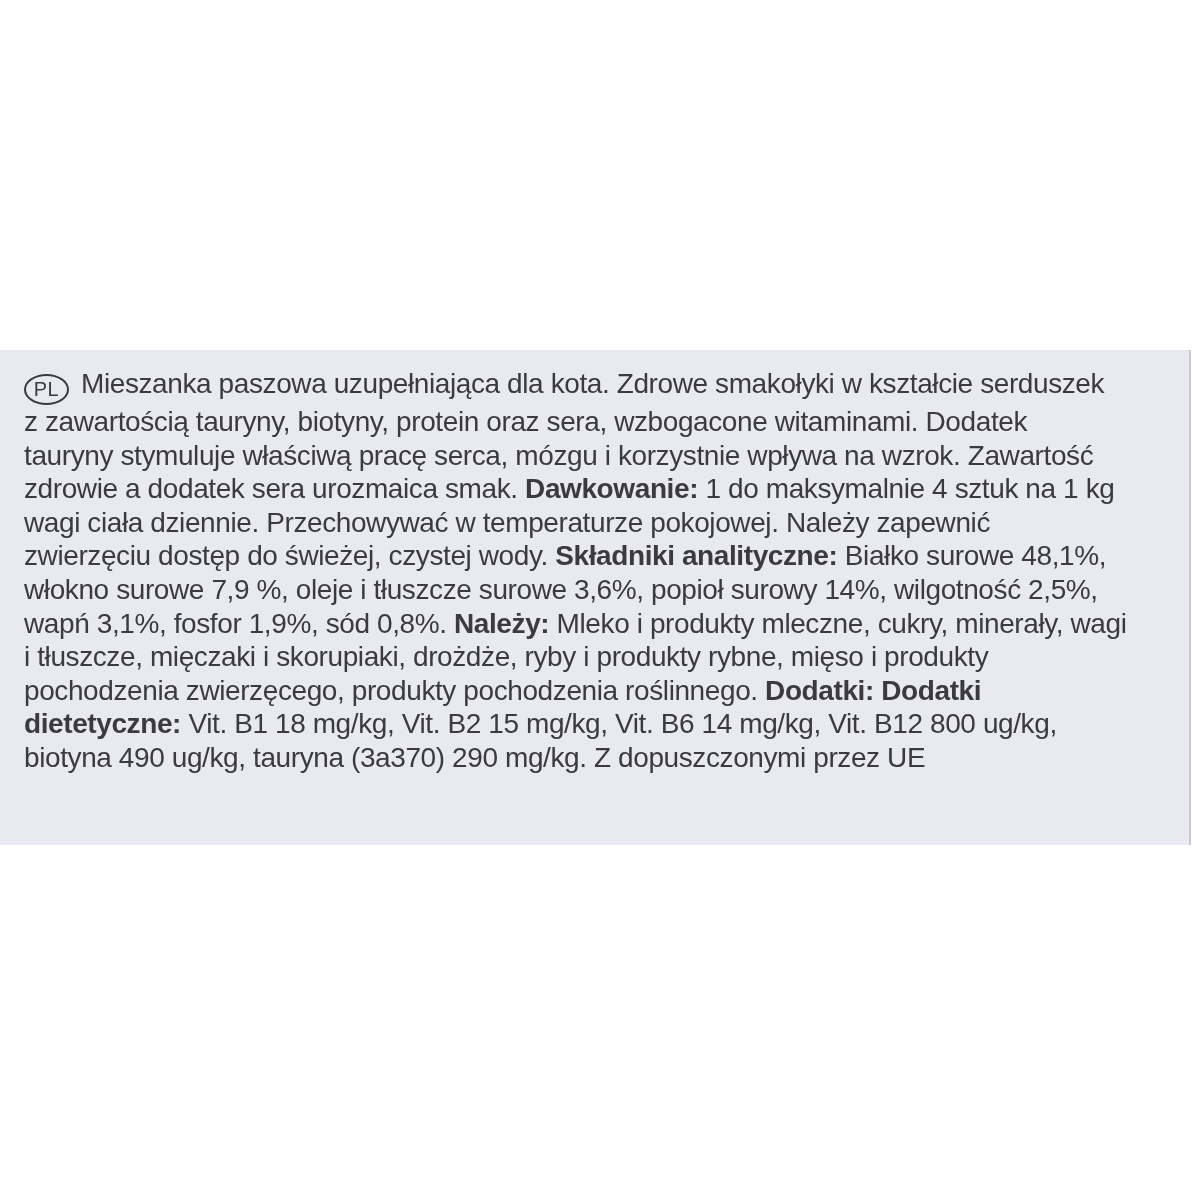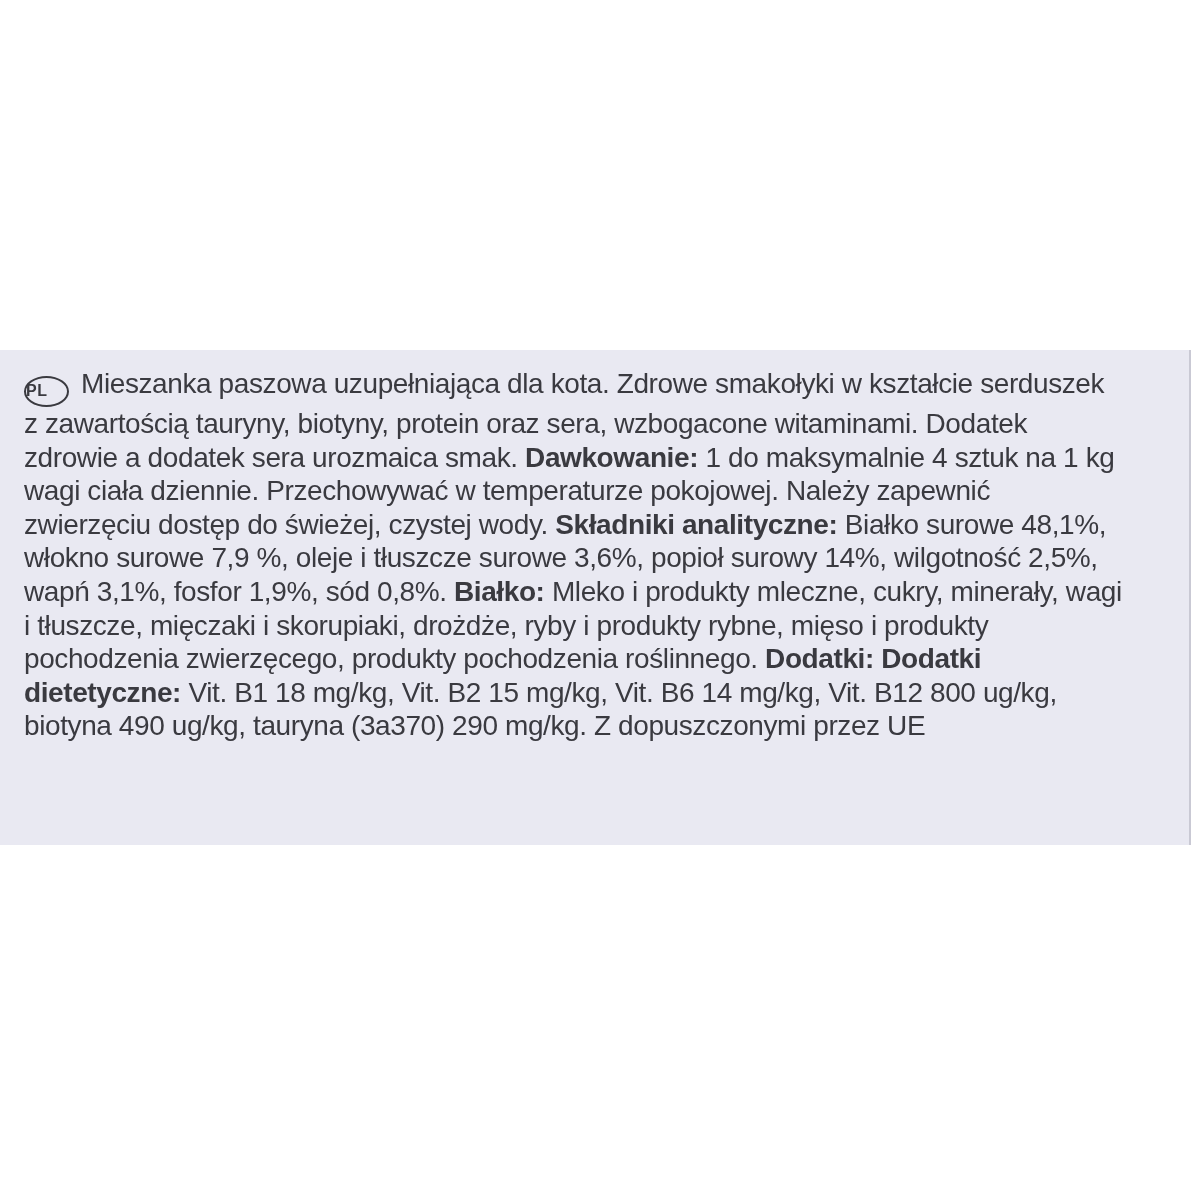--- a/index.html
+++ b/index.html
@@ -43,41 +43,43 @@
   }
   .label-line b {
     font-weight: 700;
   }
   .pl-badge {
     display: inline-block;
     width: 45px;
     height: 31px;
     border: 2.5px solid var(--text-color);
     border-radius: 50%;
-    font-size: 16px;
-    font-weight: 700;
+    text-align: center;
+    font-size: 20px;
+    font-weight: 400;
     line-height: 26px;
     letter-spacing: 0.5px;
     margin-right: 12px;
     vertical-align: -3px;
     color: var(--text-color);
   }
 </style>
 </head>
 <body>
 
 <div class="page">
   <div class="label-panel">
     <div class="text-block">
         <div class="label-line"><span class="pl-badge">PL</span><span>Mieszanka paszowa uzupełniająca dla kota. Zdrowe smakołyki w kształcie serduszek</span></div>
         <div class="label-line"><span>z zawartością tauryny, biotyny, protein oraz sera, wzbogacone witaminami. Dodatek</span></div>
+        <div class="label-line"><span>tauryny stymuluje właściwą pracę serca, mózgu i korzystnie wpływa na wzrok. Zawartość</span></div>
         <div class="label-line"><span>zdrowie a dodatek sera urozmaica smak. </span><b>Dawkowanie:</b><span> 1 do maksymalnie 4 sztuk na 1 kg</span></div>
         <div class="label-line"><span>wagi ciała dziennie. Przechowywać w temperaturze pokojowej. Należy zapewnić</span></div>
         <div class="label-line"><span>zwierzęciu dostęp do świeżej, czystej wody. </span><b>Składniki analityczne:</b><span> Białko surowe 48,1%,</span></div>
         <div class="label-line"><span>włokno surowe 7,9 %, oleje i tłuszcze surowe 3,6%, popioł surowy 14%, wilgotność 2,5%,</span></div>
-        <div class="label-line"><span>wapń 3,1%, fosfor 1,9%, sód 0,8%. </span><b>Białko:</b><span> Mleko i produkty mleczne, cukry, minerały, wagi</span></div>
+        <div class="label-line"><span>wapń 3,1%, fosfor 1,9%, sód 0,8%. </span><b>Należy:</b><span> Mleko i produkty mleczne, cukry, minerały, wagi</span></div>
         <div class="label-line"><span>i tłuszcze, mięczaki i skorupiaki, drożdże, ryby i produkty rybne, mięso i produkty</span></div>
         <div class="label-line"><span>pochodzenia zwierzęcego, produkty pochodzenia roślinnego. </span><b>Dodatki: Dodatki</b></div>
         <div class="label-line"><b>dietetyczne:</b><span> Vit. B1 18 mg/kg, Vit. B2 15 mg/kg, Vit. B6 14 mg/kg, Vit. B12 800 ug/kg,</span></div>
         <div class="label-line"><span>biotyna 490 ug/kg, tauryna (3a370) 290 mg/kg. Z dopuszczonymi przez UE</span></div>
       </div>
   </div>
 </div>
 
 </body></html>

